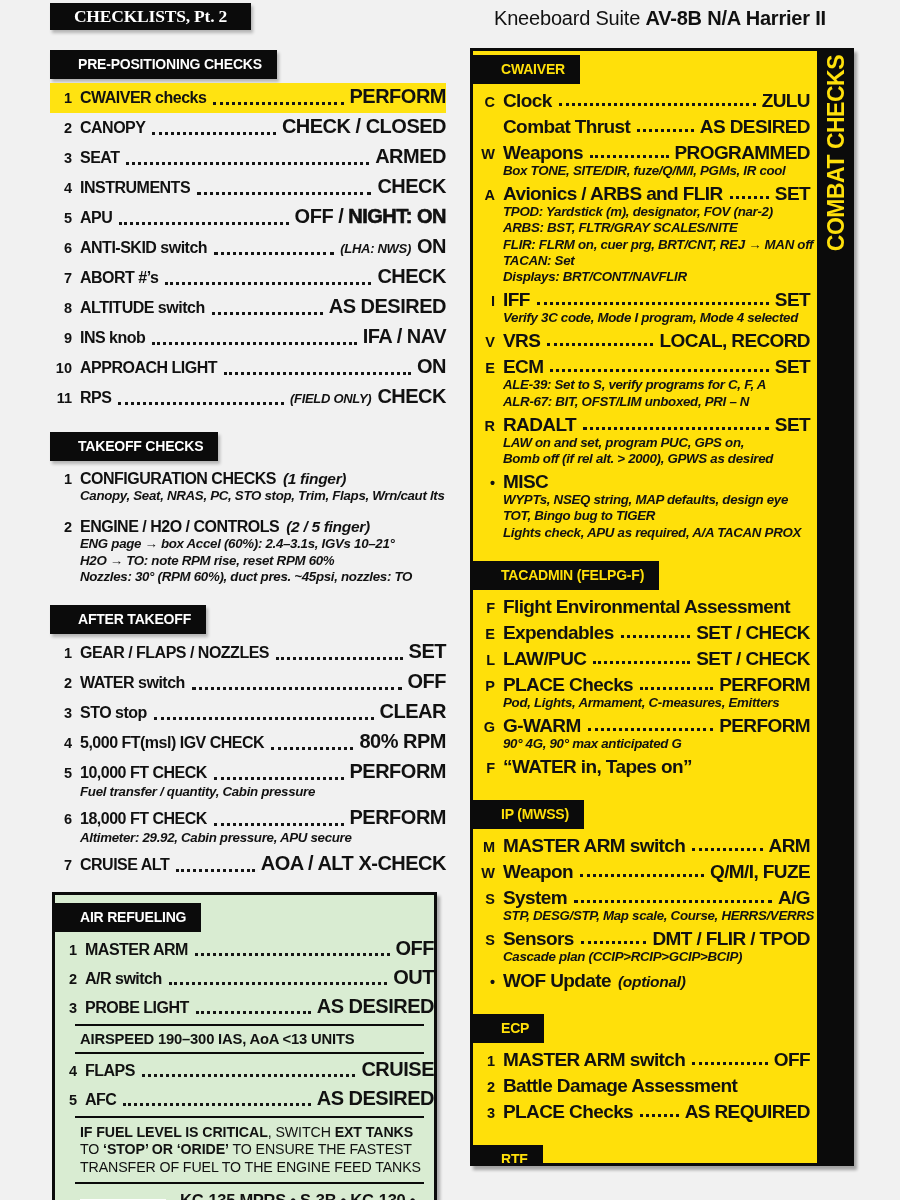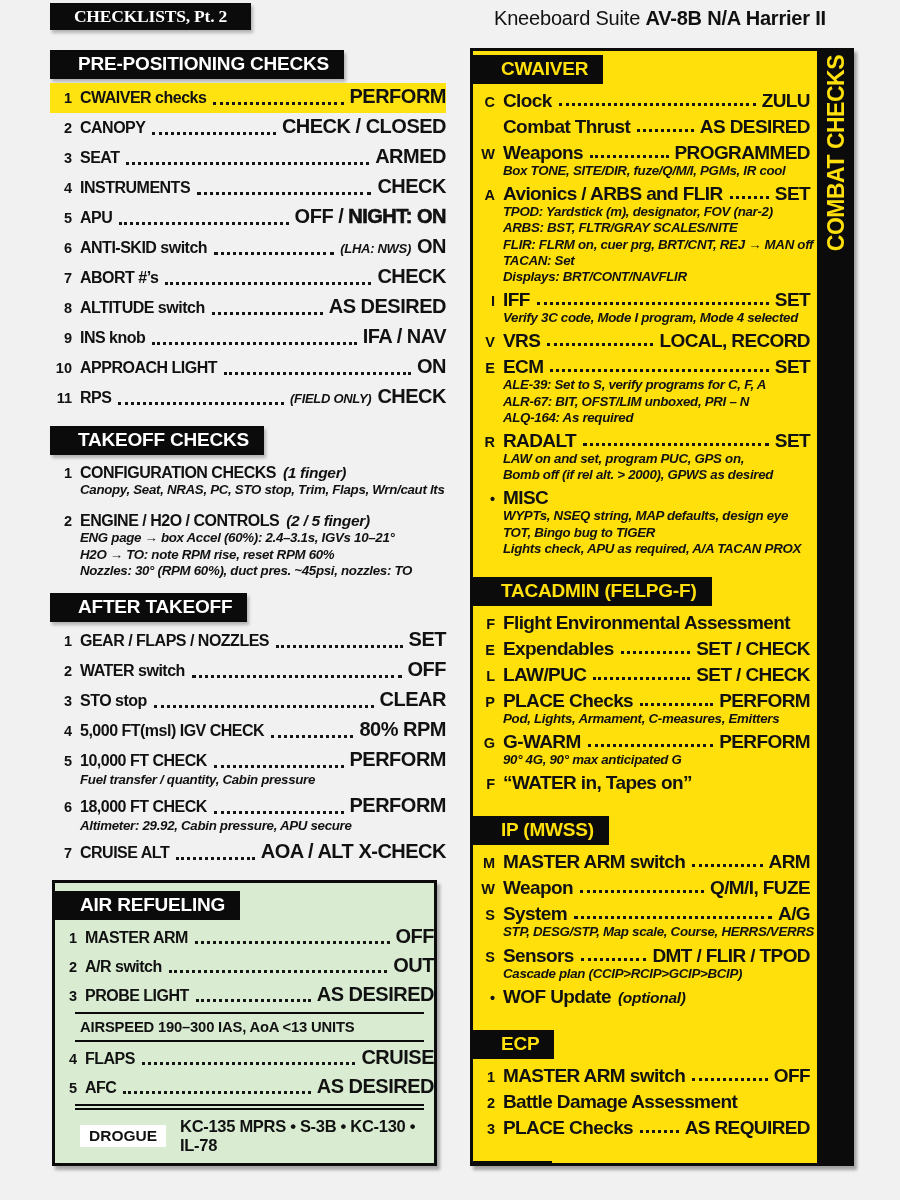--- a/index.html
+++ b/index.html
@@ -20,21 +20,21 @@
   .title-right {
     position:absolute; left:455px; top:7px; width:410px; text-align:center;
     font-size:20px; letter-spacing:-0.2px; white-space:nowrap;
   }
   .title-right .bold { font-weight:bold; }
 
   
   .bar {
     display:block; width:fit-content;
     background:var(--bar-black,#0b0b0b); color:#fff;
-    font-weight:bold; font-size:19px; line-height:26px;
+    font-weight:bold; font-size:14px; line-height:26px;
     padding:1px 15px 2px 28px; letter-spacing:-0.2px;
     box-shadow:2px 3px 3px rgba(0,0,0,.25);
     margin-bottom:4px; white-space:nowrap;
   }
   .row { display:flex; align-items:baseline; white-space:nowrap; }
   .row .num {
     flex:0 0 30px; text-align:right; padding-right:8px;
     font-weight:bold; font-size:14.5px;
   }
   .lbl { font-weight:bold; font-size:16px; letter-spacing:-0.5px; line-height:30px; }
@@ -48,21 +48,21 @@
   }
   .subs { margin:-4px 0 3px 30px; }
   .sub {
     font-style:italic; font-weight:bold; font-size:13.3px; line-height:16.8px;
     letter-spacing:-0.3px; white-space:nowrap;
   }
   .hl { background:var(--hl-yellow,#ffe311); }
 
   
   .left-col { position:absolute; left:50px; top:50px; width:396px; }
-  .sec { margin-top:13px; }
+  .sec { margin-top:19px; }
   .sec:first-child { margin-top:0; }
   .dense .lbl { line-height:27px; }
   .dense .item { margin-bottom:8px; }
 
   
   .refuel {
     margin-top:12px; margin-left:2px; width:385px;
     background:var(--green,#d9ecd2); border:3px solid var(--bar-black,#0b0b0b);
     box-shadow:3px 4px 3px rgba(0,0,0,.3); padding-bottom:6px;
   }
@@ -349,20 +349,21 @@
         <div class="item">
           <div class="row">
             <span class="num">5</span>
             <span class="lbl">AFC</span>
             <span class="leader"></span>
             <span class="val">AS DESIRED</span>
           </div>
         </div>
       </div>
     <div class="rule"></div>
+    <div class="warning" id="fuel-warning"><span class="b">IF FUEL LEVEL IS CRITICAL</span><span class="reg">, SWITCH </span><span class="b">EXT TANKS</span><span class="reg"> TO </span><span class="b">‘STOP’ OR ‘ORIDE’</span><span class="reg"> TO ENSURE THE FASTEST TRANSFER OF FUEL TO THE ENGINE FEED TANKS</span></div>
     <div class="rule"></div>
     <div class="drogue">
       <span class="drogue-tag">DROGUE</span>
       <span class="drogue-val">KC-135 MPRS • S-3B • KC-130 • IL-78</span>
     </div>
   </div>
 </div>
 
 <div class="right-panel rt">
   <div class="right-inner" id="right-sections">
@@ -432,21 +433,20 @@
         <div class="item">
           <div class="row">
             <span class="num">E</span>
             <span class="lbl">ECM</span>
             <span class="leader"></span>
             <span class="val">SET</span>
           </div>
           <div class="subs">
             <div class="sub">ALE-39: Set to S, verify programs for C, F, A</div>
             <div class="sub">ALR-67: BIT, OFST/LIM unboxed, PRI – N</div>
-            <div class="sub">ALQ-164: As required</div>
           </div>
         </div>
         <div class="item">
           <div class="row">
             <span class="num">R</span>
             <span class="lbl">RADALT</span>
             <span class="leader"></span>
             <span class="val">SET</span>
           </div>
           <div class="subs">

